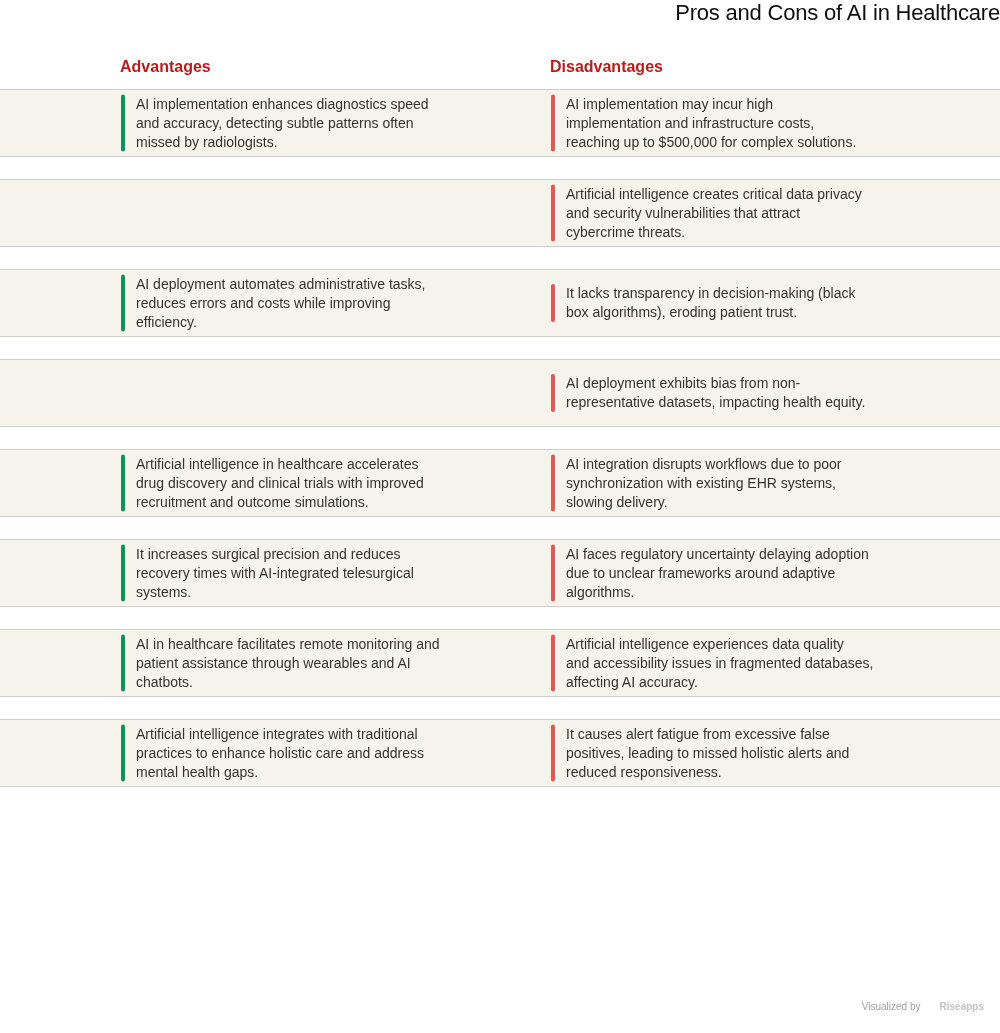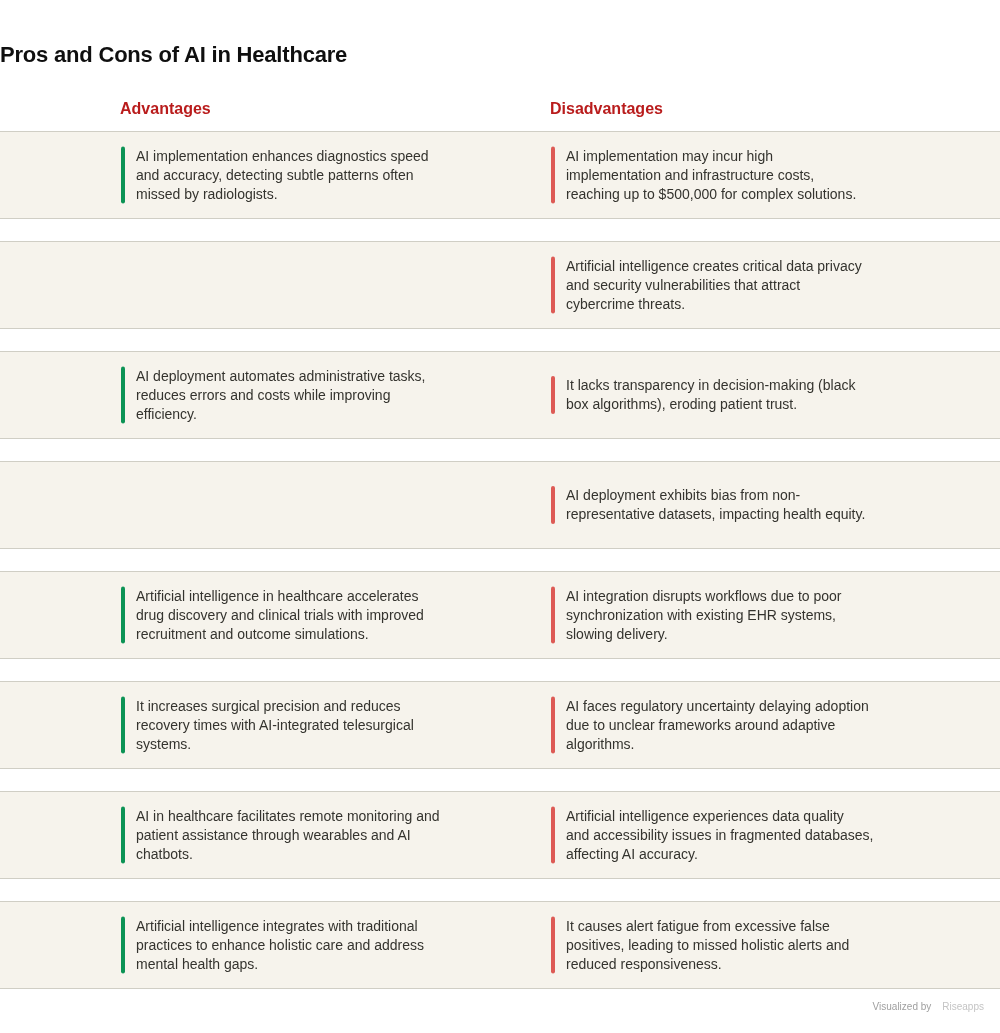--- a/index.html
+++ b/index.html
@@ -13,25 +13,24 @@
   html,body{margin:0;padding:0;}
   body{
     width:1000px;height:1033px;
     background:var(--page-background);
     font-family:"Liberation Sans", sans-serif;
     position:relative;
     overflow:hidden;
   }
   .page-title{
     margin:0;
-    padding-top:42px;
-    text-align:left;
+    text-align:right;
     font-size:22px;
     line-height:26px;
-    font-weight:700;
+    font-weight:400;
     letter-spacing:-0.2px;
     color:#0f0f0f;
   }
   .col-headers{
     position:relative;
     height:20px;
     margin-top:23px;
   }
   .col-header{
     position:absolute;
@@ -39,21 +38,21 @@
     font-size:16px;
     line-height:20px;
     font-weight:700;
     color:#b91c1c;
   }
   .col-header.adv{left:120px;}
   .col-header.dis{left:550px;}
   .rows{margin-top:20px;}
   .row{
     position:relative;
-    height:88px;
+    height:68px;
     background:var(--row-background);
     border-top:1px solid var(--row-border);
     border-bottom:1px solid var(--row-border);
     margin-bottom:22px;
   }
   .row:last-child{margin-bottom:0;}
   .item{
     position:absolute;
     top:50%;
     transform:translateY(-50%);
@@ -76,21 +75,21 @@
     white-space:pre-line;
   }
   .footer{
     position:absolute;
     top:1000px;
     right:16px;
     font-size:10px;
     line-height:13px;
   }
   .footer-prefix{color:#9f9f9f;font-weight:400;}
-  .footer-brand{color:#c4c4c4;font-weight:400;margin-left:11px;}
+  .footer-brand{color:#c4c4c4;font-weight:700;margin-left:19px;}
 </style>
 </head>
 <body>
 
 <h1 class="page-title">Pros and Cons of AI in Healthcare</h1>
 
 <div class="col-headers">
   <span class="col-header adv">Advantages</span>
   <span class="col-header dis">Disadvantages</span>
 </div>

